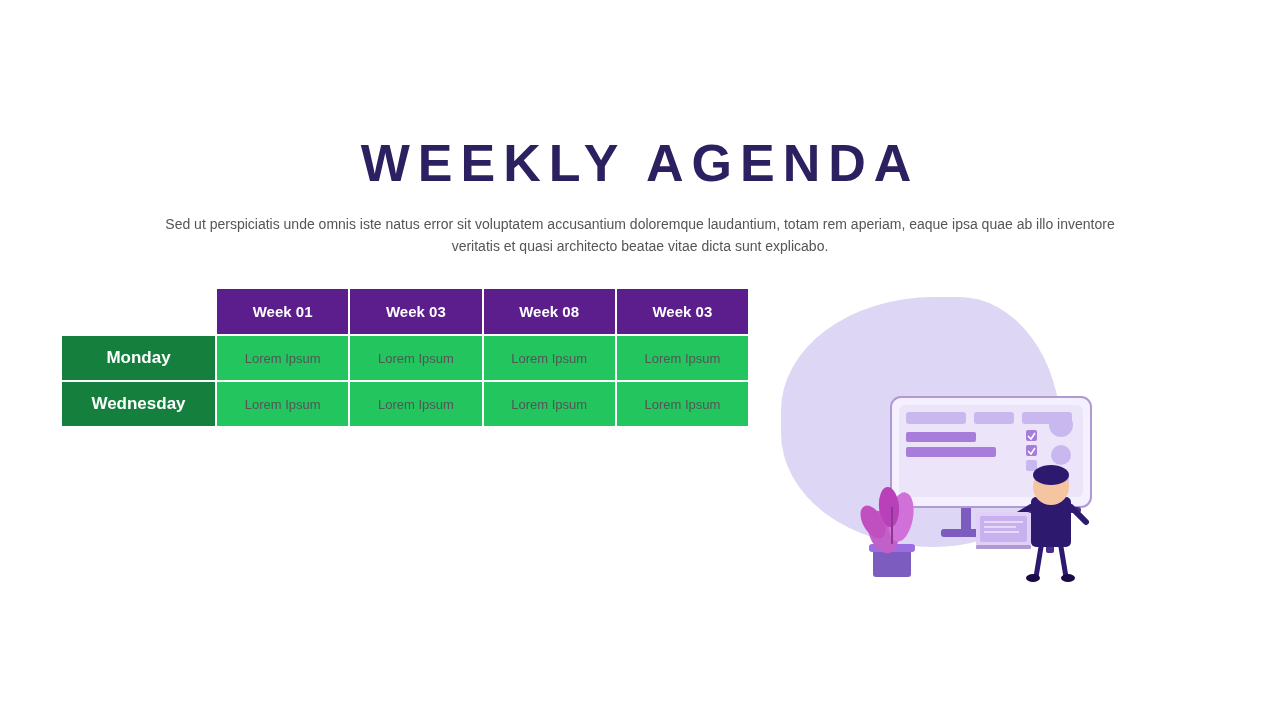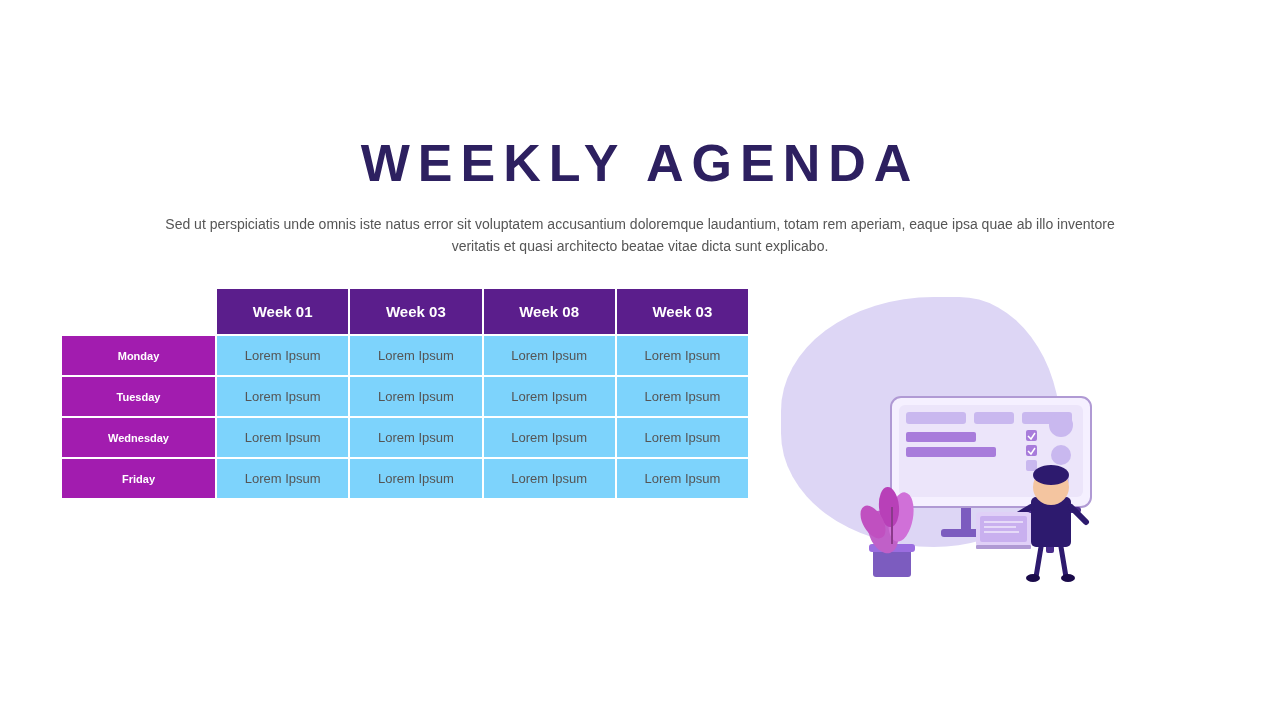--- a/index.html
+++ b/index.html
@@ -77,29 +77,29 @@
     }
 
     .day-row td {
       border: 2px solid #ffffff;
       padding: 12px 16px;
       text-align: center;
       font-size: 14px;
     }
 
     .day-row td.day-label {
-      background: #a21caf;
+      background: #15803d;
       color: #ffffff;
       font-weight: 700;
-      font-size: 11px;
+      font-size: 17px;
       width: 155px;
     }
 
     .day-row td.cell-data {
-      background: #7dd3fc;
+      background: #22c55e;
       color: #555;
       font-size: 13px;
     }
 
     .illustration-area {
       flex: 1;
       display: flex;
       align-items: center;
       justify-content: center;
       position: relative;
@@ -145,35 +145,21 @@
         </thead>
         <tbody id="table-body">
         <tr class="day-row">
               <td class="day-label">Monday</td>
               <td class="cell-data">Lorem Ipsum</td>
               <td class="cell-data">Lorem Ipsum</td>
               <td class="cell-data">Lorem Ipsum</td>
               <td class="cell-data">Lorem Ipsum</td>
             </tr>
             <tr class="day-row">
-              <td class="day-label">Tuesday</td>
-              <td class="cell-data">Lorem Ipsum</td>
-              <td class="cell-data">Lorem Ipsum</td>
-              <td class="cell-data">Lorem Ipsum</td>
-              <td class="cell-data">Lorem Ipsum</td>
-            </tr>
-            <tr class="day-row">
               <td class="day-label">Wednesday</td>
-              <td class="cell-data">Lorem Ipsum</td>
-              <td class="cell-data">Lorem Ipsum</td>
-              <td class="cell-data">Lorem Ipsum</td>
-              <td class="cell-data">Lorem Ipsum</td>
-            </tr>
-            <tr class="day-row">
-              <td class="day-label">Friday</td>
               <td class="cell-data">Lorem Ipsum</td>
               <td class="cell-data">Lorem Ipsum</td>
               <td class="cell-data">Lorem Ipsum</td>
               <td class="cell-data">Lorem Ipsum</td>
             </tr>
           </tbody>
       </table>
     </div>
 
     <div class="illustration-area">

